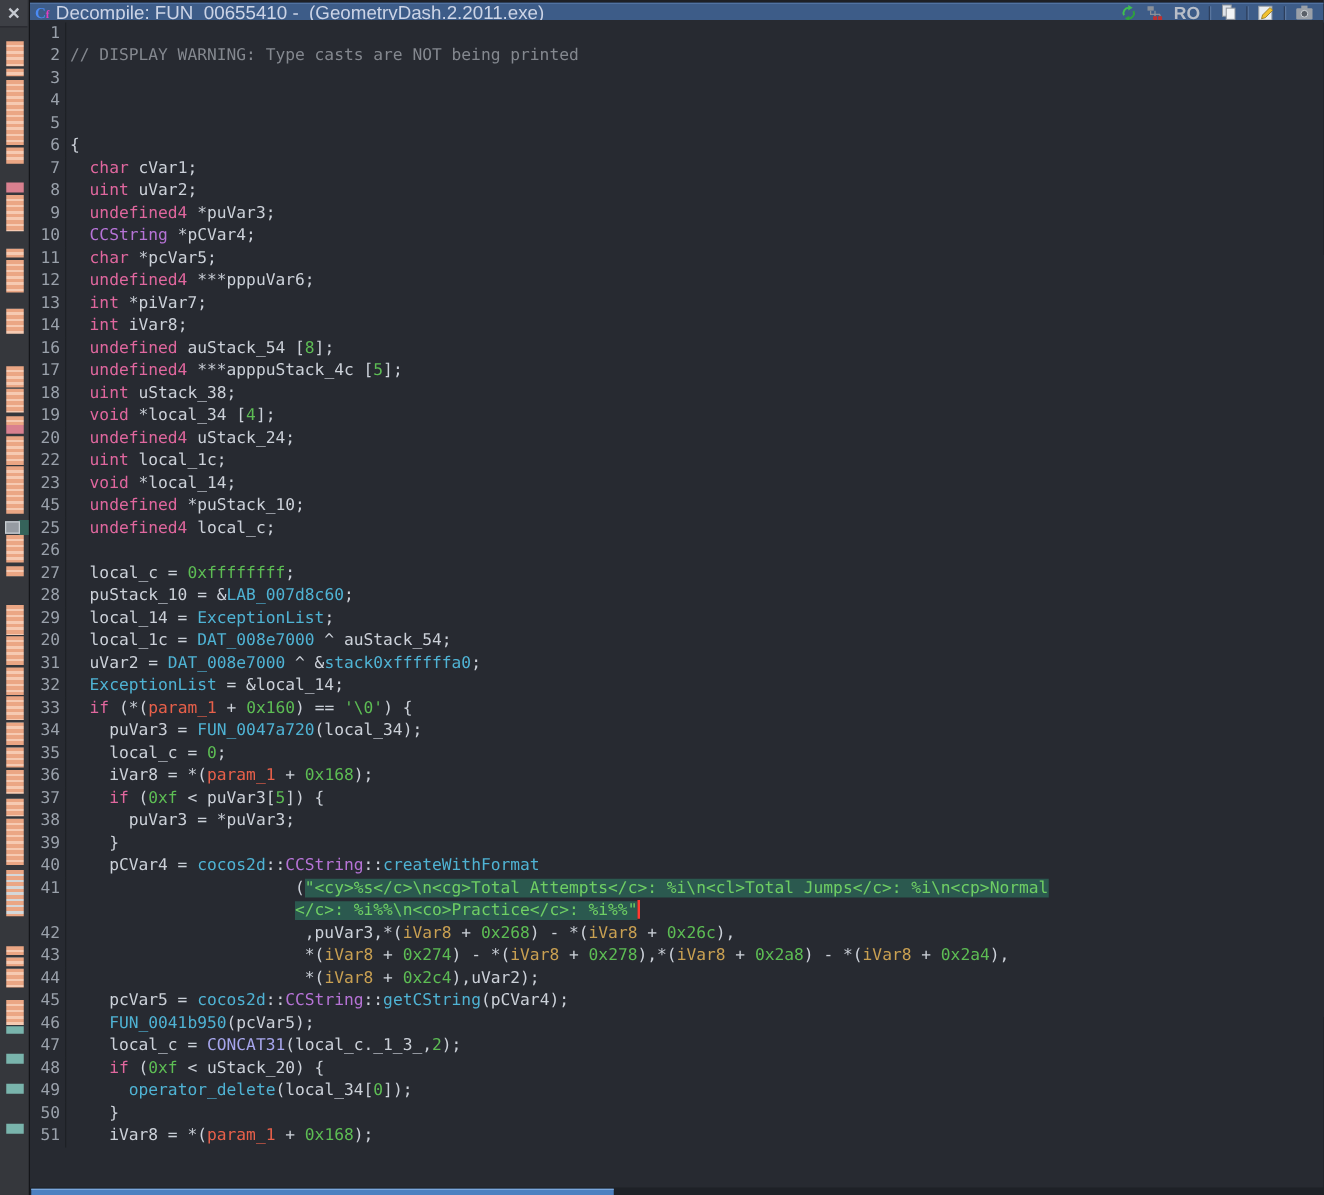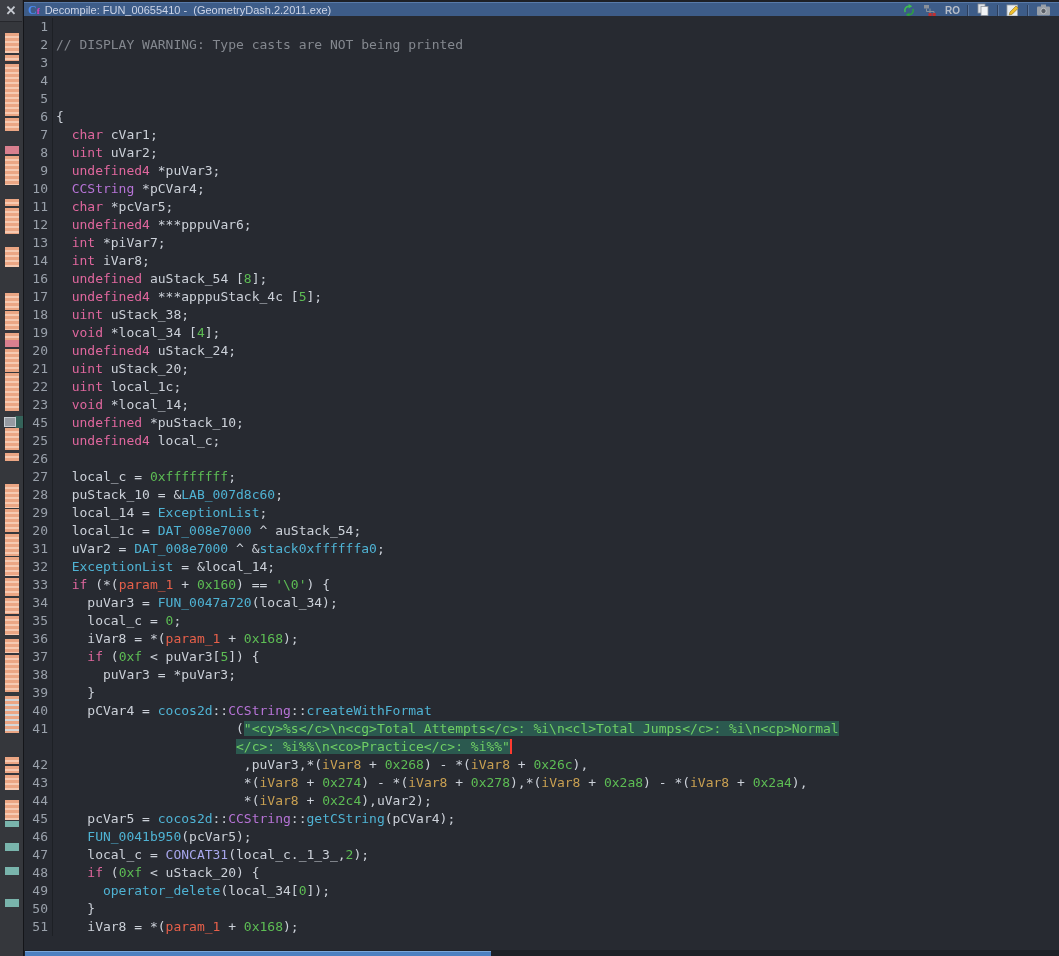--- a/index.html
+++ b/index.html
@@ -20,24 +20,24 @@
   .mk-thumb{left:4px;width:12px;background:#969ba2;box-shadow:inset 0 0 0 1px #c8cdd2;}
   .mk-view{left:15px;width:8px;background:#35635a;}
   
   .main{position:absolute;left:24px;top:0;right:0;bottom:0;}
   .titlebar{position:absolute;left:0;top:0;right:0;height:16px;background:var(--titlebar-bg,#3d5c88);
             border-top:2px solid #1e2026;box-shadow:inset 0 1px 0 #587aa9;
             display:flex;align-items:center;font-family:"Liberation Sans",sans-serif;}
   .dec-icon{margin-left:4px;line-height:12px;white-space:nowrap;}
   .dec-icon .cC{color:#4b8bf5;font-weight:bold;font-size:12px;font-family:"Liberation Serif",serif;}
   .dec-icon .cf{color:#e23ec0;font-weight:bold;font-size:9px;font-family:"Liberation Serif",serif;}
-  .tb-title{margin-left:5px;color:var(--titlebar-text,#ccd4e6);font-size:11px;white-space:pre;}
+  .tb-title{margin-left:5px;color:var(--titlebar-text,#ccd4e6);font-size:15px;white-space:pre;}
   .tb-icons{margin-left:auto;display:flex;align-items:center;gap:7px;padding-right:8px;}
   .tb-icons .icon{display:flex;align-items:center;justify-content:center;cursor:pointer;}
-  .ro{color:#b8bec8;font-size:10px;font-weight:bold;letter-spacing:0px;}
+  .ro{color:#b8bec8;font-size:14px;font-weight:bold;letter-spacing:0px;}
   .tb-sep{width:0;height:11px;border-left:1px solid #2c3e5c;border-right:1px solid #5a769e;}
   
   .code-area{position:absolute;left:0;top:16px;right:0;bottom:6px;overflow:hidden;padding-top:2px;background:var(--bg,#272a31);}
   .row{display:flex;height:18px;line-height:18px;font-size:13px;}
   .ln{flex:0 0 24px;text-align:right;padding-right:4px;color:var(--gutter-text,#9aa1ab);
       border-right:1px solid #1d2025;user-select:none;}
   .cl{white-space:pre;padding-left:3px;}
   .d{color:var(--default-text,#ccd1d9);}
   .k{color:var(--keyword,#e0679e);}
   .t{color:var(--type,#b673d6);}
@@ -220,24 +220,20 @@
         </div>
         <div class="row">
           <span class="ln">19</span>
           <span class="cl"><span class="d">  </span><span class="k">void</span><span class="d"> *local_34 [</span><span class="n">4</span><span class="d">];</span></span>
         </div>
         <div class="row">
           <span class="ln">20</span>
           <span class="cl"><span class="d">  </span><span class="k">undefined4</span><span class="d"> uStack_24;</span></span>
         </div>
         <div class="row">
-          <span class="ln">21</span>
-          <span class="cl"><span class="d">  </span><span class="k">uint</span><span class="d"> uStack_20;</span></span>
-        </div>
-        <div class="row">
           <span class="ln">22</span>
           <span class="cl"><span class="d">  </span><span class="k">uint</span><span class="d"> local_1c;</span></span>
         </div>
         <div class="row">
           <span class="ln">23</span>
           <span class="cl"><span class="d">  </span><span class="k">void</span><span class="d"> *local_14;</span></span>
         </div>
         <div class="row">
           <span class="ln">45</span>
           <span class="cl"><span class="d">  </span><span class="k">undefined</span><span class="d"> *puStack_10;</span></span>

